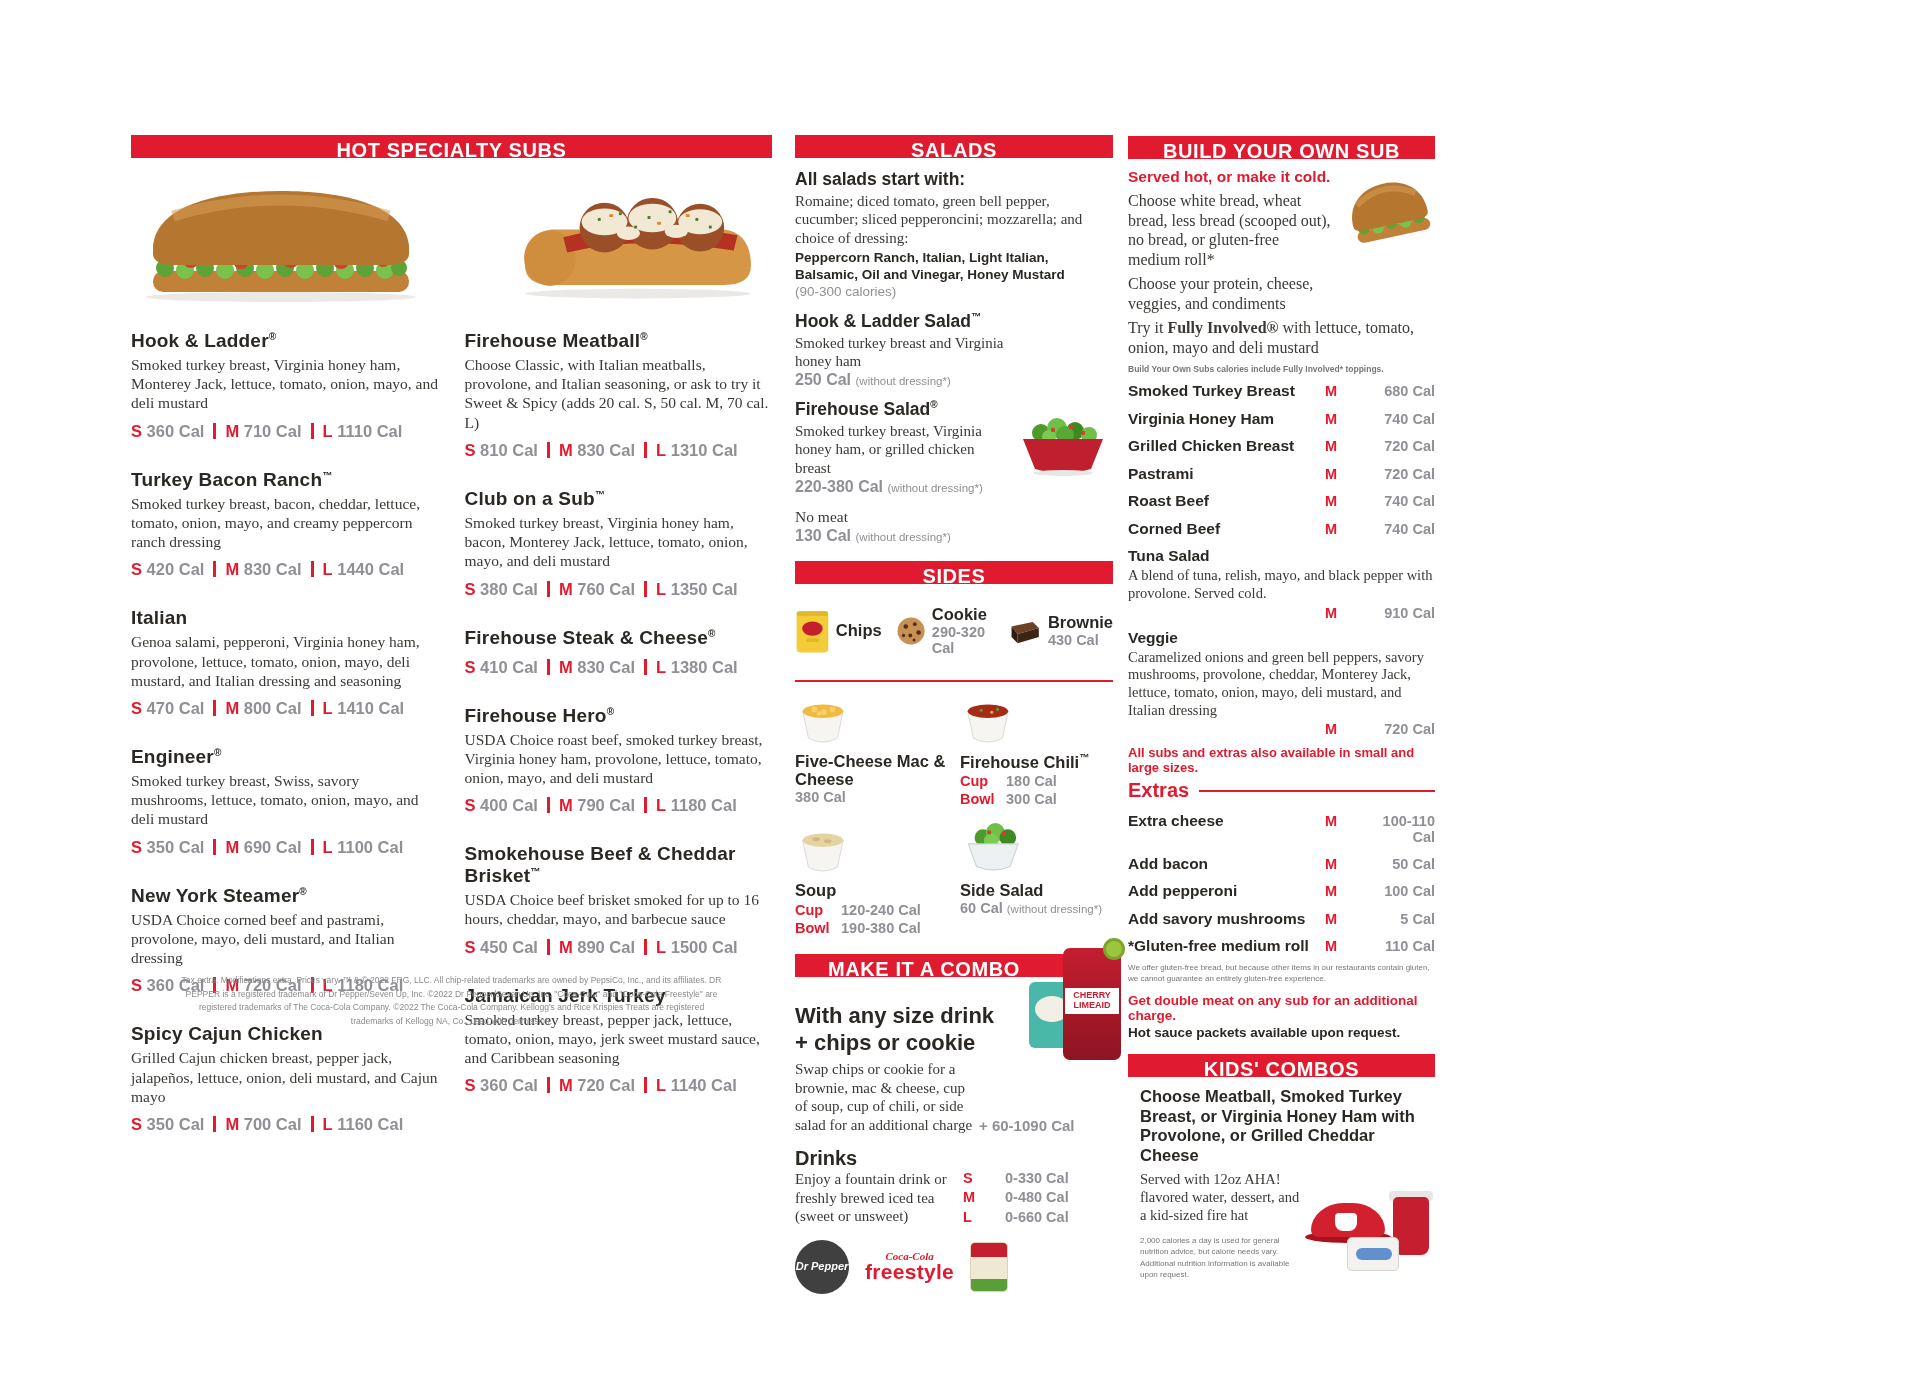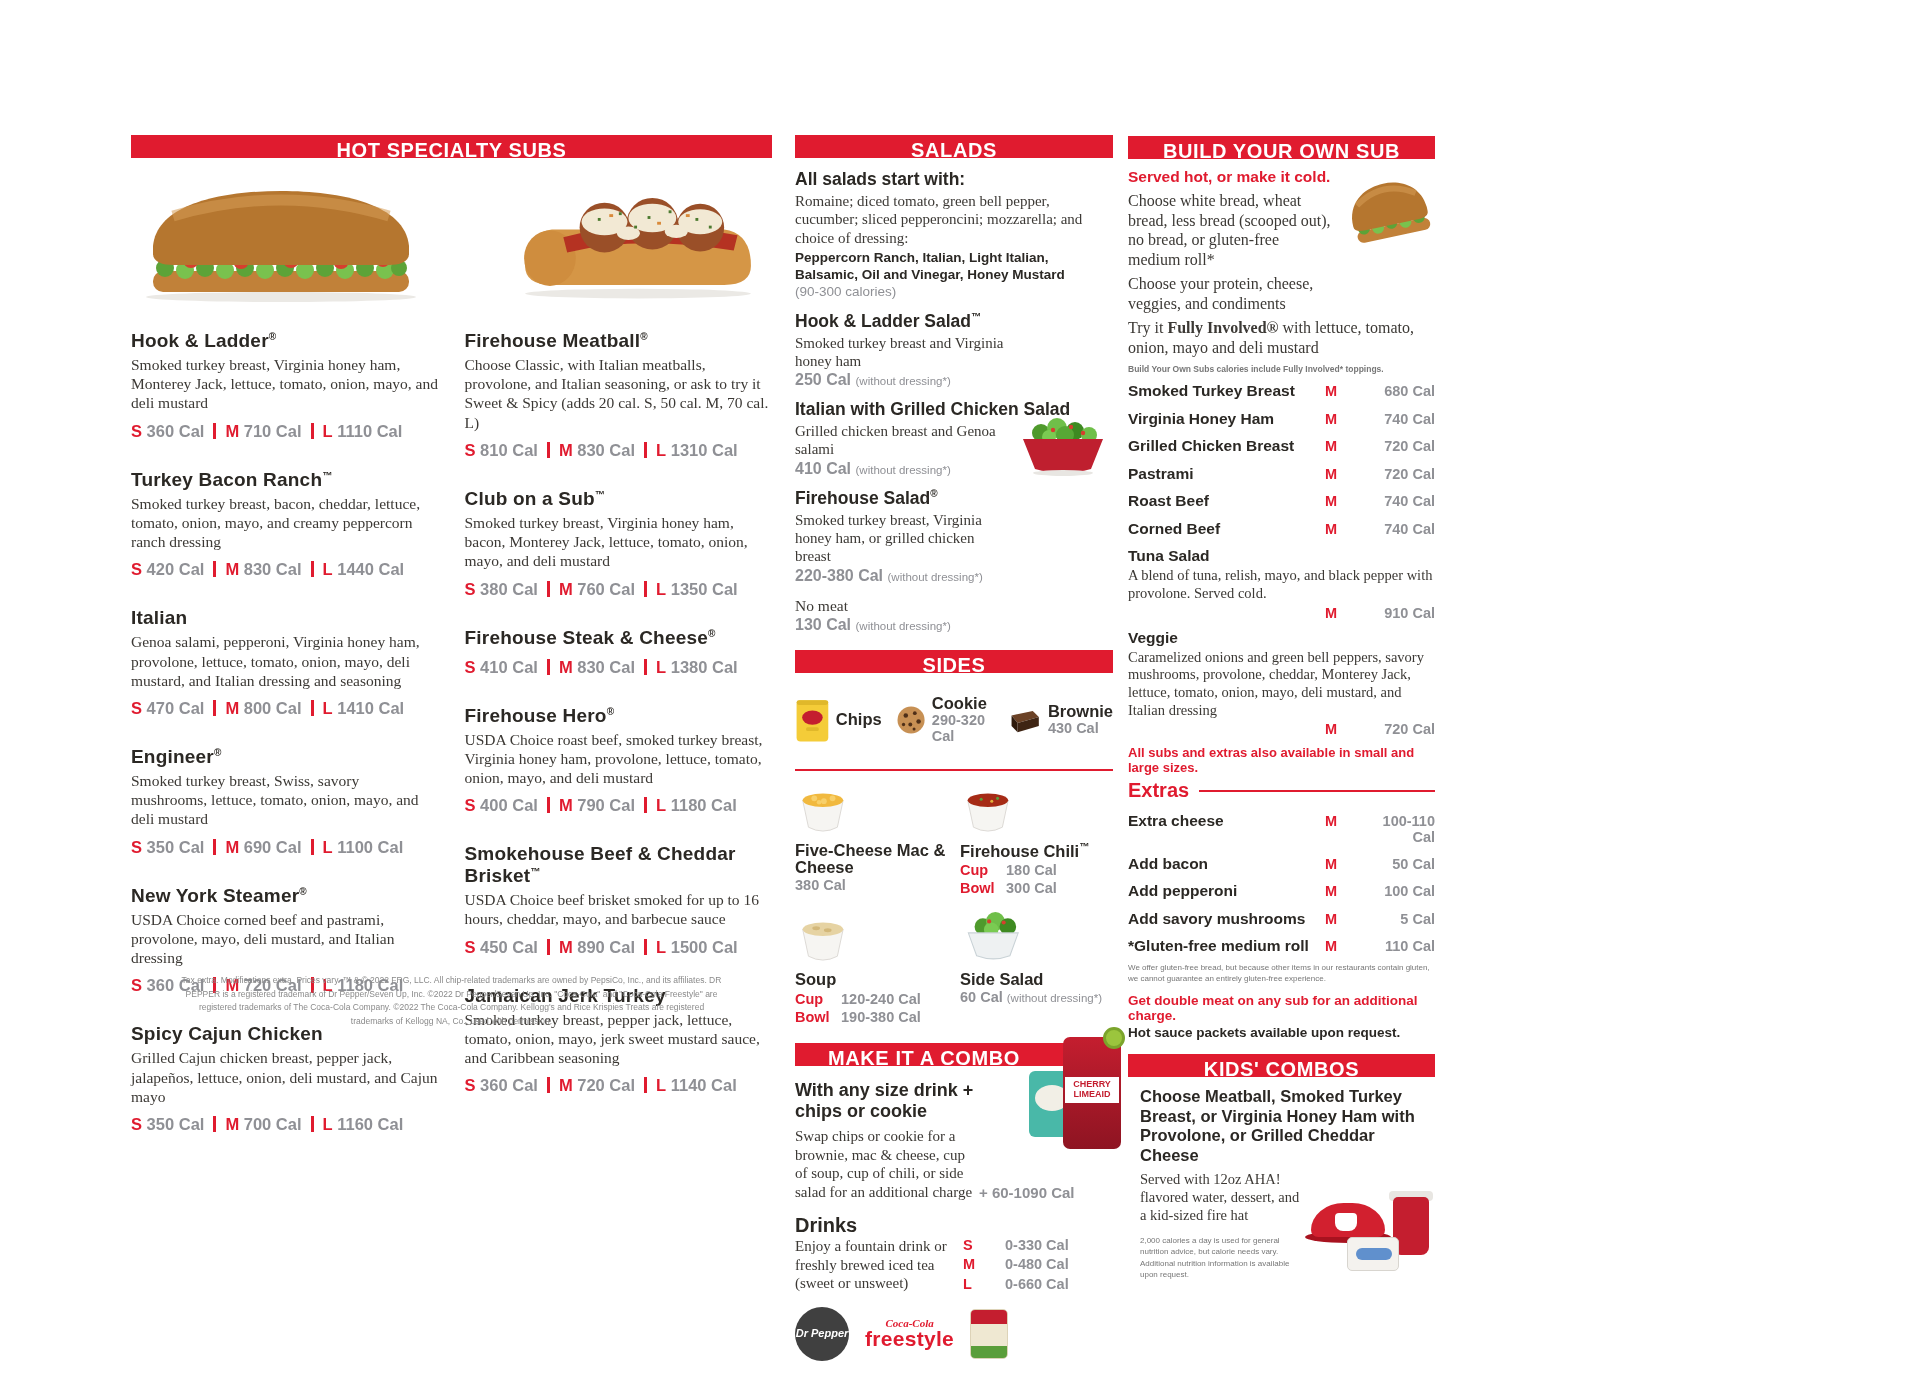--- a/index.html
+++ b/index.html
@@ -46,21 +46,21 @@
   .sides-div{height:2px;background:var(--red);margin:6px 0 10px 0;}
   .sides-grid{display:grid;grid-template-columns:1fr 1fr;row-gap:14px;column-gap:12px;}
   .sg-item .cupimg{height:52px;margin-bottom:5px;}
   .sg-name{font-size:16.5px;font-weight:bold;line-height:1.08;}
   .cb-row{display:flex;font-size:14.5px;font-weight:bold;margin-top:2px;}
   .cb-lab{color:var(--red);width:46px;}
   .cb-val{color:var(--gray);}
   .combo-wrap{position:relative;margin-top:18px;}
   .combo-banner{padding-right:60px;}
   .combo-drink{position:absolute;right:-12px;top:-24px;width:96px;height:140px;}
-  .combo-headline{font-size:18px;font-weight:bold;line-height:1.2;margin-top:14px;width:200px;}
+  .combo-headline{font-size:22px;font-weight:bold;line-height:1.2;margin-top:26px;width:200px;}
   .combo-swap{display:flex;align-items:flex-end;gap:6px;margin-top:4px;}
   .combo-body{font-family:"Liberation Serif",serif;font-size:15px;line-height:1.25;color:var(--body);width:178px;}
   .combo-extra{color:var(--gray);font-weight:bold;font-size:15px;white-space:nowrap;padding-bottom:1px;}
   .drinks-flex{display:flex;margin-top:12px;}
   .drinks-left{width:168px;}
   .drinks-title{font-size:20px;font-weight:bold;}
   .drink-sizes{padding-top:22px;}
   .ds-row{display:flex;font-size:14.5px;font-weight:bold;line-height:1.35;}
   .ds-lab{color:var(--red);width:42px;}
   .ds-val{color:var(--gray);}
@@ -320,25 +320,20 @@
     <div class="dressings"><span>Peppercorn Ranch, Italian, Light Italian, Balsamic, Oil and Vinegar, Honey Mustard</span> <span class="dress-cal">(90-300 calories)</span></div>
 
     <div>
 
         <div class="salad-item">
           <div class="mid-head" style="margin-top:0"><span>Hook &amp; Ladder Salad</span><sup class="mark">™</sup></div>
           <div class="mid-serif mid-restrict">Smoked turkey breast and Virginia honey ham</div>
           <div class="salad-cal"><span>250 Cal</span> <span class="salad-note">(without dressing*)</span></div>
         </div>
 
-        <div class="salad-item">
-          <div class="mid-head" style="margin-top:0"><span>Italian with Grilled Chicken Salad</span></div>
-          <div class="mid-serif mid-restrict">Grilled chicken breast and Genoa salami</div>
-          <div class="salad-cal"><span>410 Cal</span> <span class="salad-note">(without dressing*)</span></div>
-        </div>
 
         <div class="salad-item">
           <div class="mid-head" style="margin-top:0"><span>Firehouse Salad</span><sup class="mark">®</sup></div>
           <div class="mid-serif mid-restrict">Smoked turkey breast, Virginia honey ham, or grilled chicken breast</div>
           <div class="salad-cal"><span>220-380 Cal</span> <span class="salad-note">(without dressing*)</span></div>
         </div>
       </div>
 
     <div class="no-meat">No meat</div>
     <div class="salad-cal"><span>130 Cal</span> <span class="salad-note">(without dressing*)</span></div>

